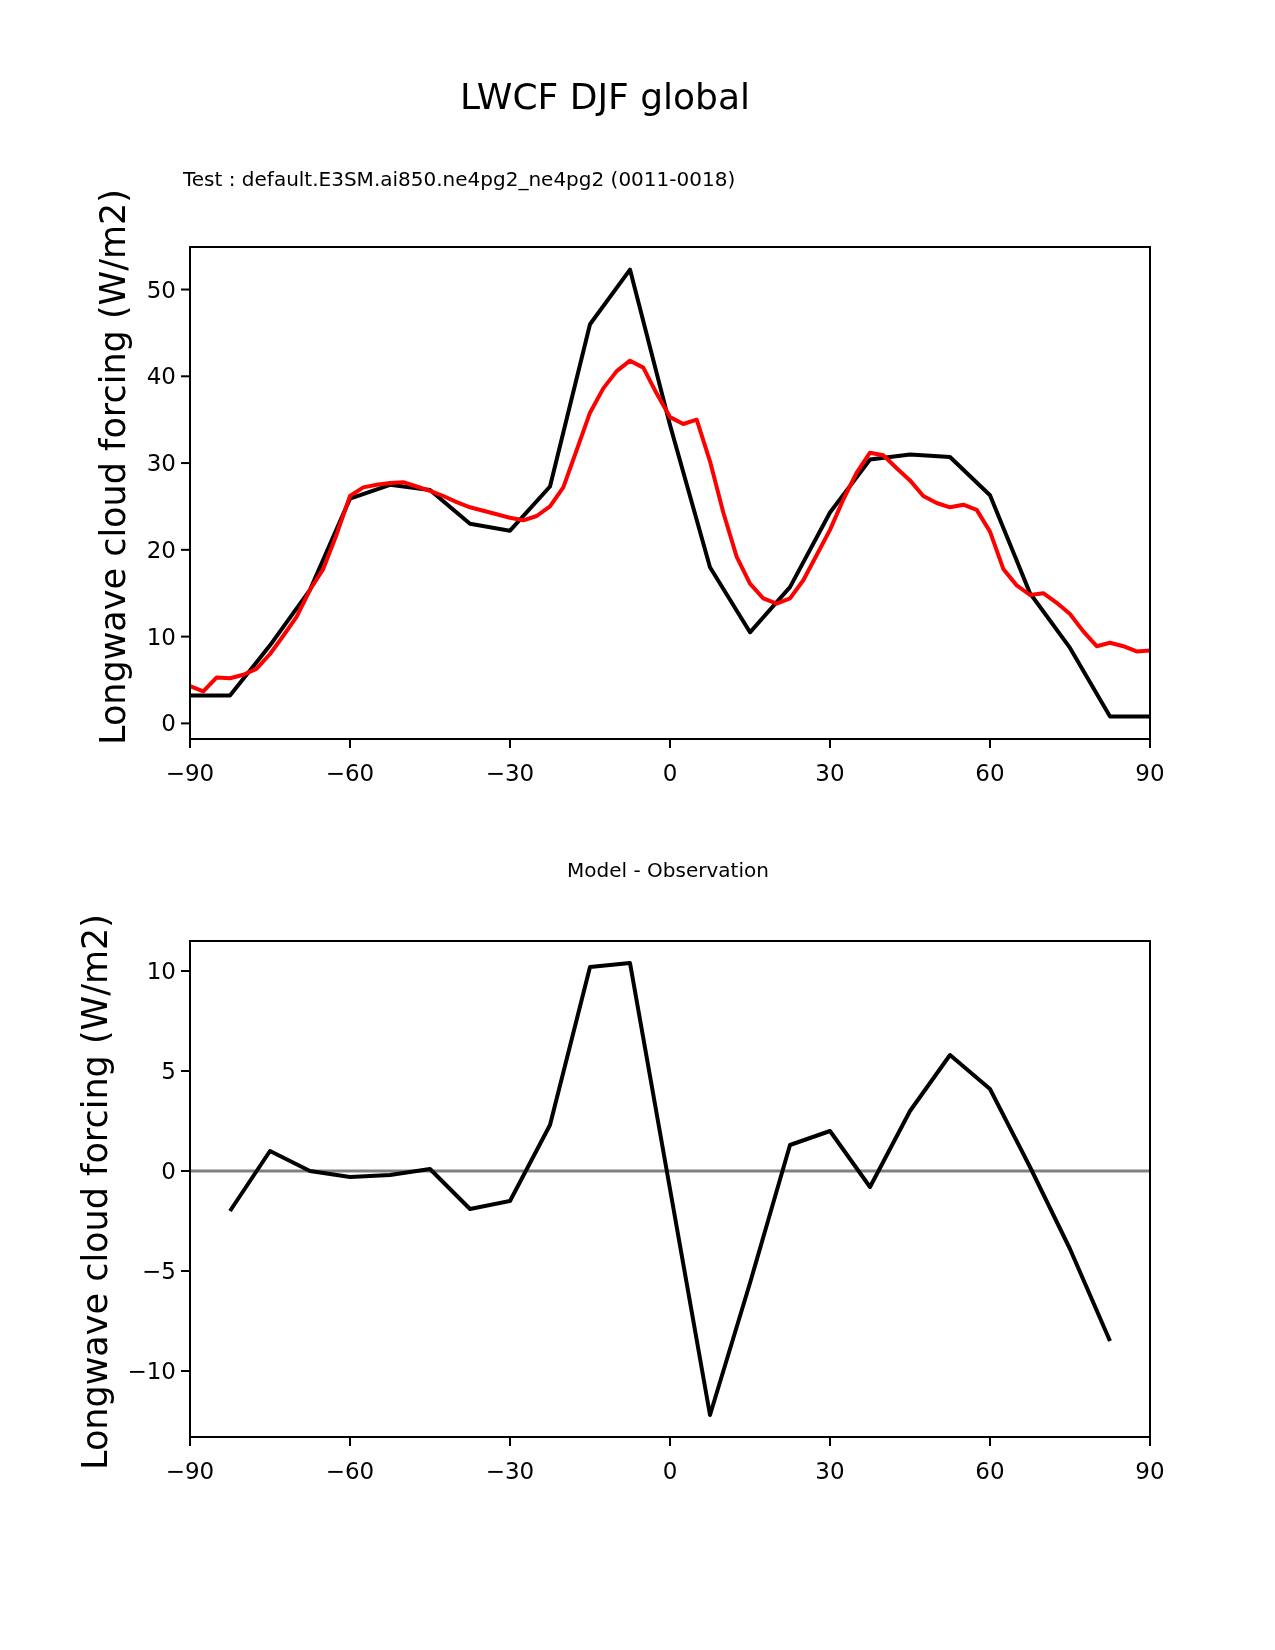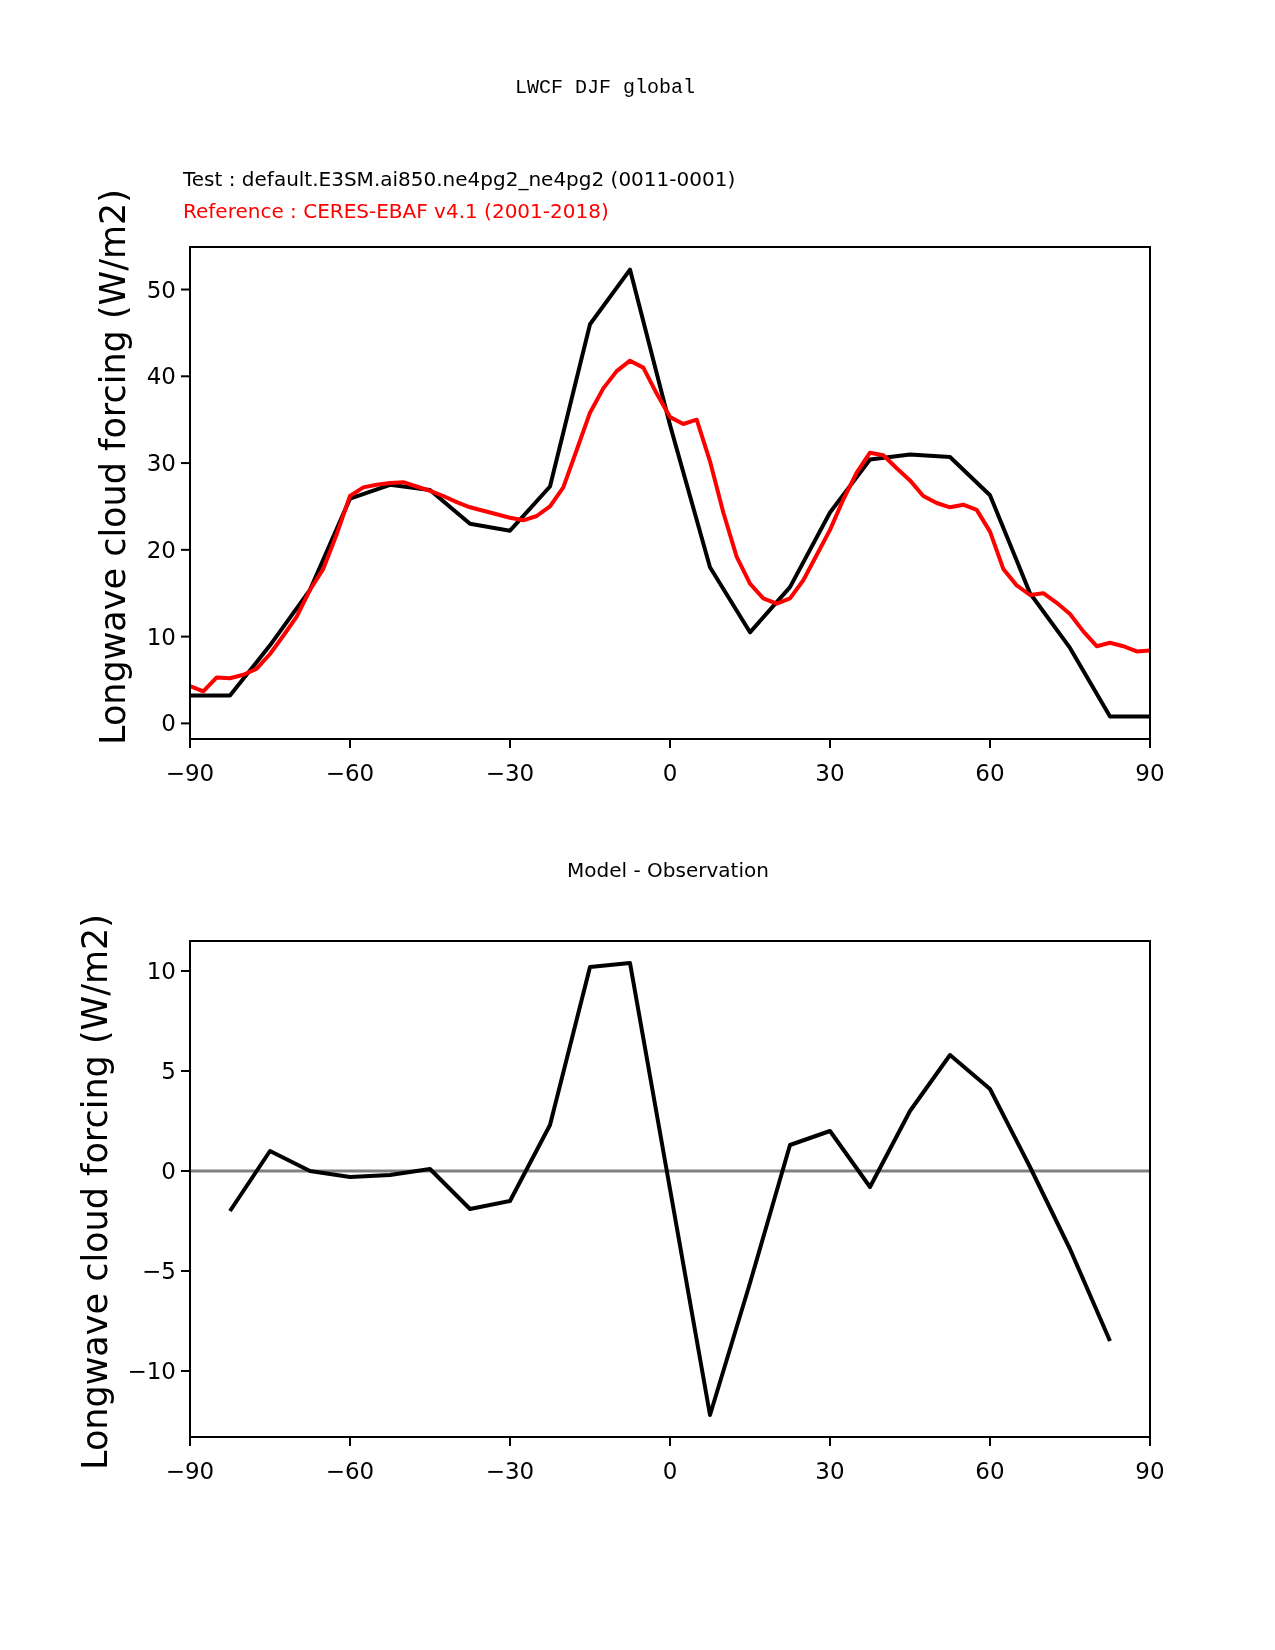--- a/index.html
+++ b/index.html
@@ -5,21 +5,21 @@
   html,body{margin:0;padding:0;background:#ffffff;}
   .figure{
     position:relative;
     width:1275px;height:1650px;
     background:#ffffff;
     font-family:"DejaVu Sans", sans-serif;
     color:#000000;
     overflow:hidden;
   }
   .abs{position:absolute;white-space:nowrap;}
-  .fig-title{font-size:20px;transform:translateX(-50%);font-family:Liberation Mono, monospace;}
+  .fig-title{font-size:36px;transform:translateX(-50%);}
   .legend-line{font-size:20px;}
   .legend-ref{color:#ff0000;}
   .ylabel{
     font-size:35px;
     transform:translate(-50%,-50%) rotate(-90deg);
   }
   .axes-title{font-size:20px;transform:translateX(-50%);}
   svg.chart-layer{position:absolute;left:0;top:0;}
 </style>
 </head>
@@ -87,23 +87,22 @@
       <line x1="181" x2="190" y1="1171" y2="1171" stroke="#000000" stroke-width="2"></line>
       <text x="176" y="1179" text-anchor="end" font-size="23px" fill="#000000">0</text>
       <line x1="181" x2="190" y1="1071" y2="1071" stroke="#000000" stroke-width="2"></line>
       <text x="176" y="1079" text-anchor="end" font-size="23px" fill="#000000">5</text>
       <line x1="181" x2="190" y1="971" y2="971" stroke="#000000" stroke-width="2"></line>
       <text x="176" y="979" text-anchor="end" font-size="23px" fill="#000000">10</text>
     </svg>
 
   <div class="abs fig-title" style="left:605px;top:76px;">LWCF DJF global</div>
 
-  <div class="abs legend-line" style="left:183px;top:167px;">Test : default.E3SM.ai850.ne4pg2_ne4pg2 (0011-0001)</div>
+  <div class="abs legend-line" style="left:183px;top:167px;">Test : default.E3SM.ai850.ne4pg2_ne4pg2 (0011-0018)</div>
 
-  <div class="abs legend-line legend-ref" style="left:183px;top:199px;">Reference : CERES-EBAF v4.1 (2001-2018)</div>
 
   <div class="abs ylabel" style="left:113px;top:467px;">Longwave cloud forcing (W/m2)</div>
 
   <div class="abs axes-title" style="left:668px;top:858px;">Model - Observation</div>
 
   <div class="abs ylabel" style="left:95px;top:1192px;">Longwave cloud forcing (W/m2)</div>
 
 </div>
 
 </body></html>

